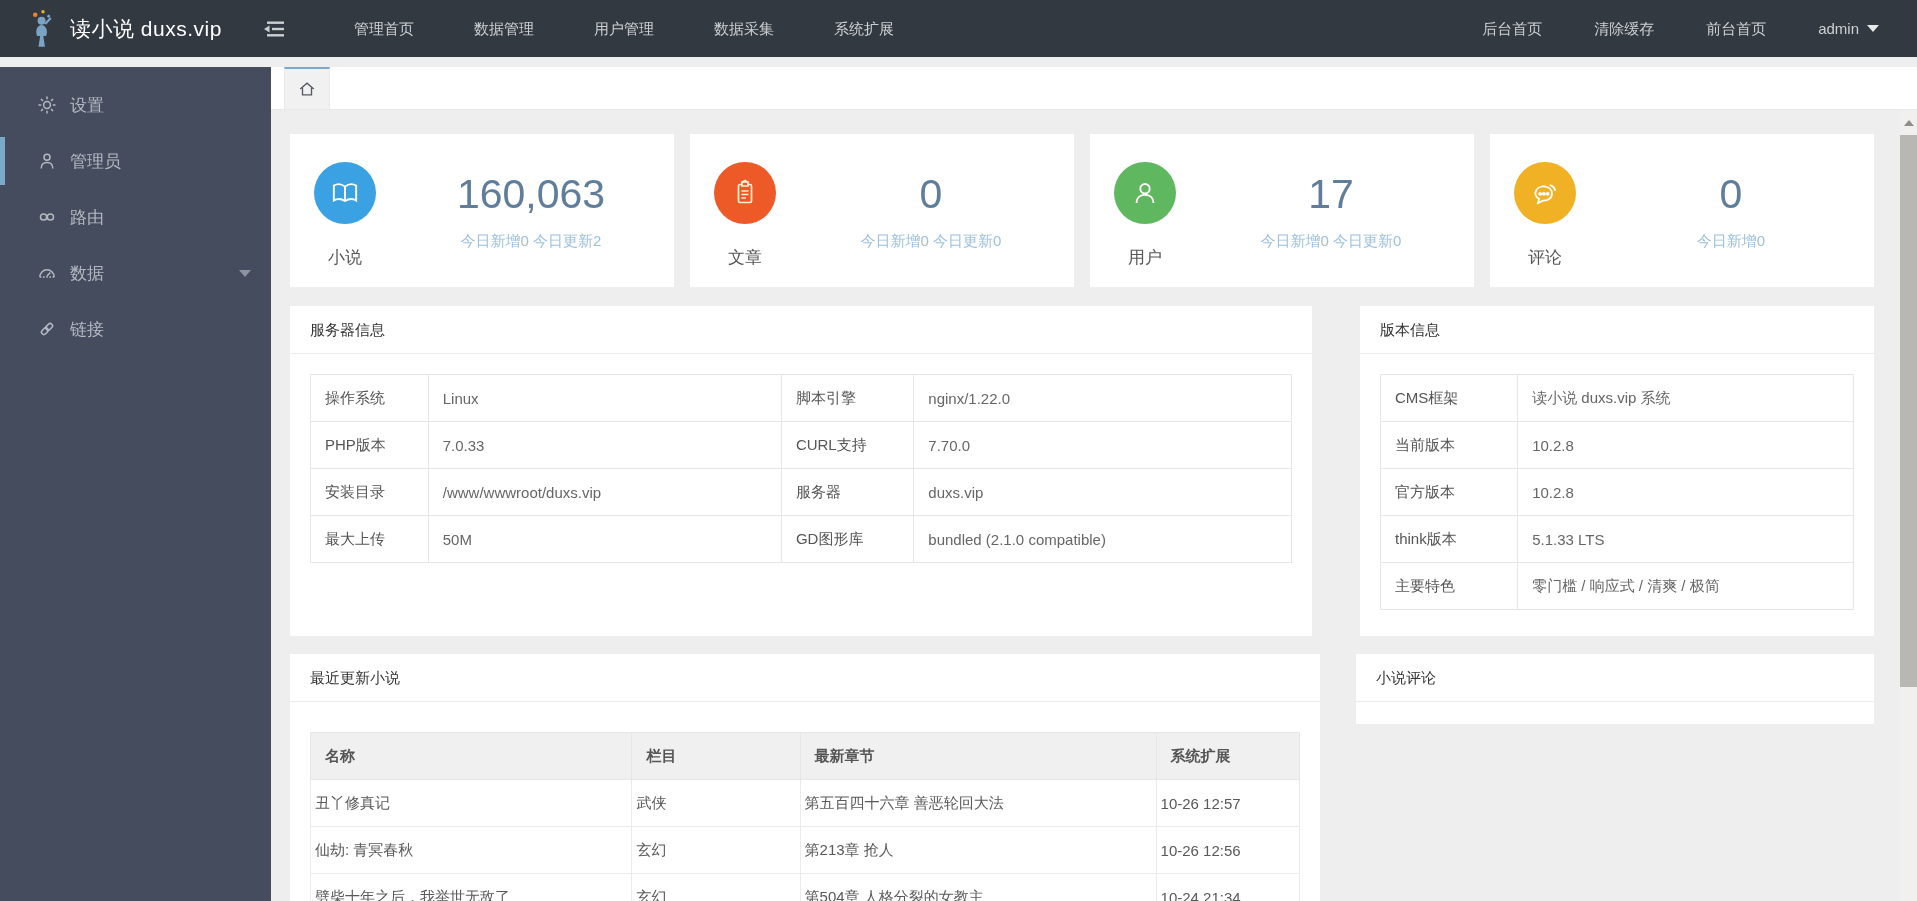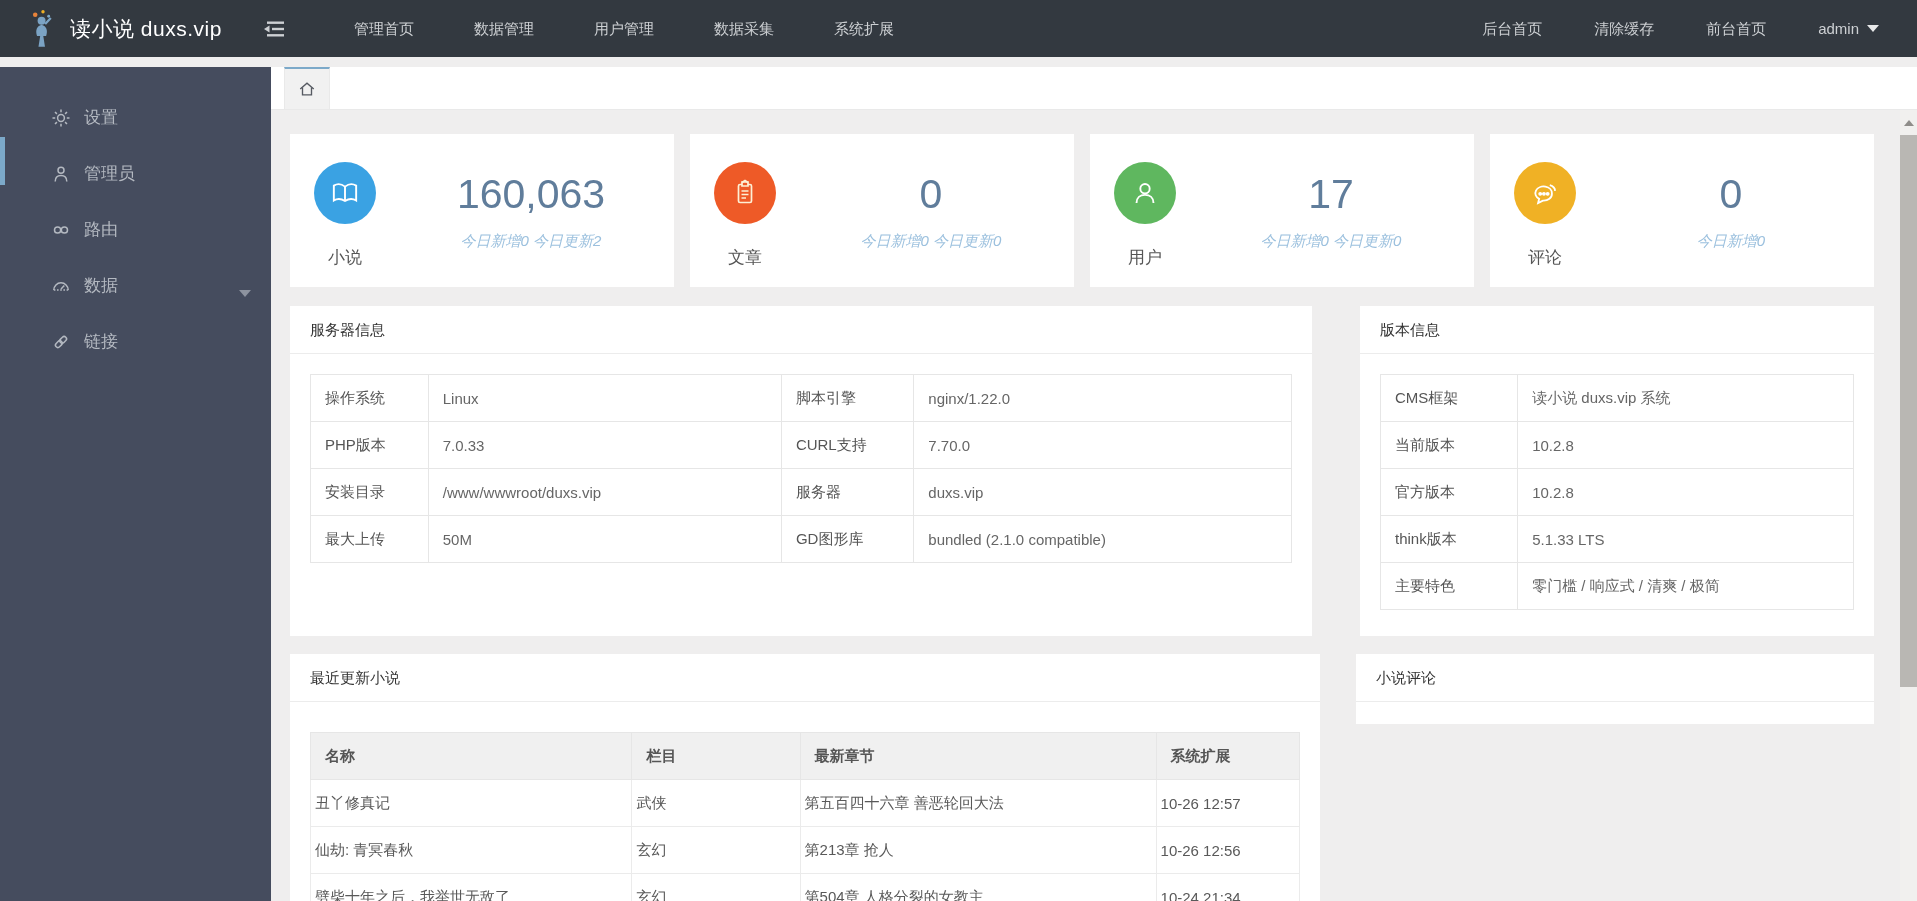--- a/index.html
+++ b/index.html
@@ -13,38 +13,38 @@
   .nav-toggle { margin-left:42px; cursor:pointer; display:flex; align-items:center; }
   .nav-menu { list-style:none; display:flex; margin-left:38px; }
   .nav-menu li { line-height:67px; padding:0 30px; font-size:15px; color:#cdd0d3; cursor:pointer; }
   .nav-right { list-style:none; display:flex; margin-left:auto; align-items:center; }
   .nav-right li { line-height:67px; padding:0 26px; font-size:15px; color:#cdd0d3; cursor:pointer; display:flex; align-items:center; }
   .nav-right li.user { padding-right:38px; }
   .caret-down { display:inline-block; width:0; height:0; border-left:6px solid transparent; border-right:6px solid transparent; border-top:7px solid #e8e9ea; margin-left:8px; }
 
   
   .sidebar { position:absolute; left:0; top:67px; bottom:0; width:271px; background:#454c5e; padding-top:14px; z-index:4; }
-  .side-item { position:relative; height:48px; margin-bottom:8px; display:flex; align-items:flex-end; padding-left:50px; color:#b4b9c1; font-size:17px; cursor:pointer; }
+  .side-item { position:relative; height:48px; margin-bottom:8px; display:flex; align-items:center; padding-left:36px; color:#b4b9c1; font-size:17px; cursor:pointer; }
   .side-item .sicon { width:22px; height:22px; margin-right:12px; display:flex; align-items:center; justify-content:center; }
   .side-item.active::before { content:""; position:absolute; left:0; top:0; bottom:0; width:5px; background:#7ca9c9; }
   .side-caret { position:absolute; right:20px; width:0; height:0; border-left:6px solid transparent; border-right:6px solid transparent; border-top:7px solid #8d939f; }
 
   
   .tabbar { position:absolute; left:271px; top:67px; width:1646px; height:43px; background:#ffffff; border-bottom:1px solid #e9e9e9; display:flex; align-items:flex-end; }
   .tab { width:46px; height:42px; margin-left:13px; background:#f1f1f1; border-top:2px solid #7ca9c9; border-left:1px solid #e9e9e9; border-right:1px solid #e9e9e9; display:flex; align-items:center; justify-content:center; cursor:pointer; }
 
   
   .content { position:absolute; left:271px; top:110px; width:1646px; height:791px; background:#efeeee; padding:24px 43px 0 19px; overflow:hidden; }
 
   .cards-row { display:flex; gap:16px; }
   .card { position:relative; flex:1; height:153px; background:#ffffff; }
   .circle { position:absolute; left:24px; top:28px; width:62px; height:62px; border-radius:50%; display:flex; align-items:center; justify-content:center; }
   .c-blue { background:#3aa2e3; } .c-orange { background:#ee5a27; } .c-green { background:#5fb75f; } .c-yellow { background:#f0b125; }
   .card .num { position:absolute; left:110px; right:12px; top:38px; text-align:center; font-size:41px; line-height:44px; color:#607d9b; }
-  .card .sub { position:absolute; left:110px; right:12px; top:98px; text-align:center; font-size:15px; color:#9bc0de;font-style:italic; }
+  .card .sub { position:absolute; left:110px; right:12px; top:98px; text-align:center; font-size:15px; color:#9bc0de; }
   .card .clabel { position:absolute; left:16px; width:78px; top:112px; text-align:center; font-size:17px; color:#555555; }
 
   .row2 { display:flex; gap:48px; margin-top:19px; align-items:flex-start; }
   .row3 { display:flex; gap:36px; margin-top:18px; align-items:flex-start; }
   .panel { background:#ffffff; }
   .panel-title { height:48px; line-height:48px; padding:0 20px; font-size:15px; color:#333333; border-bottom:1px solid #ececec; }
   .p-wide { width:1030px; }
   .p-narrow { width:518px; }
   .server-panel, .version-panel { height:330px; }
   .novels-panel { height:330px; }

